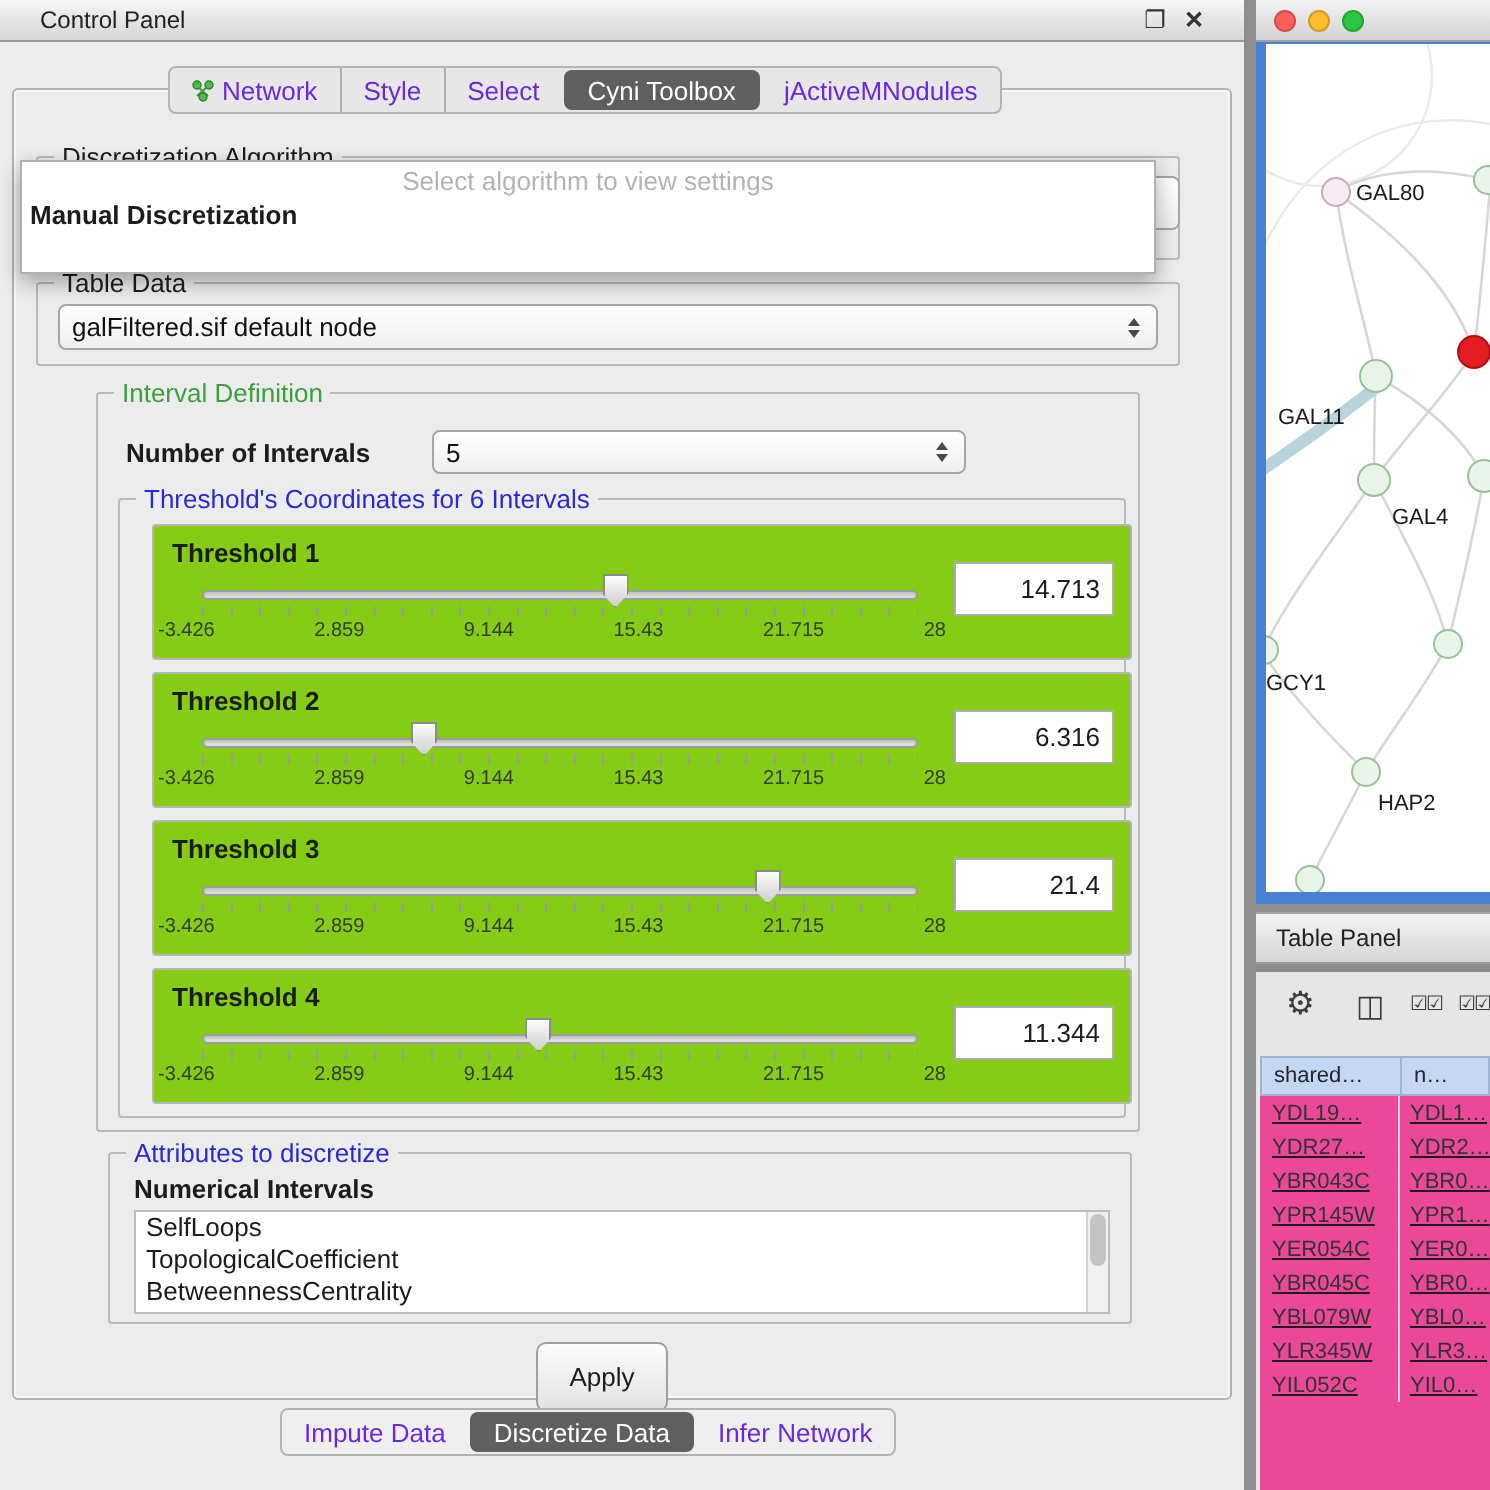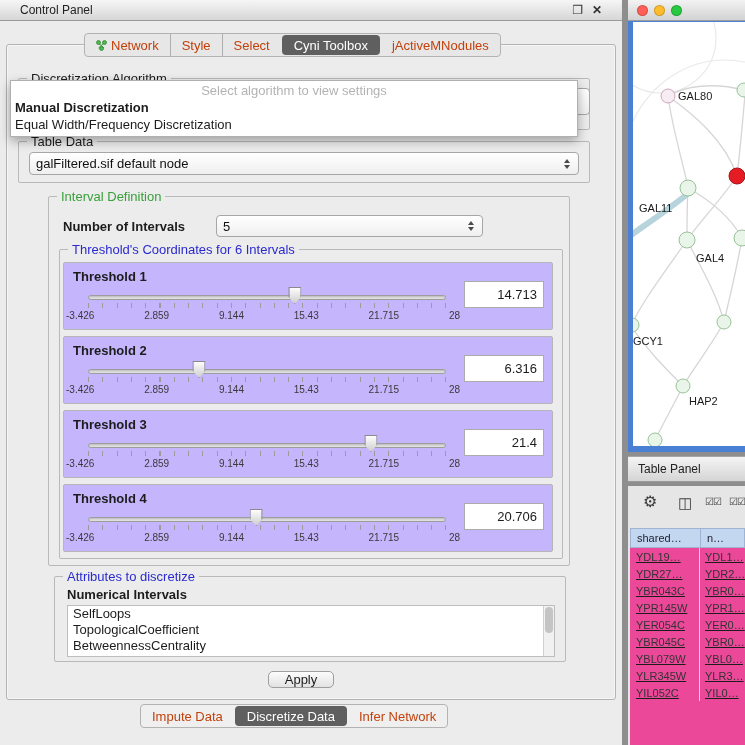--- a/index.html
+++ b/index.html
@@ -27,21 +27,21 @@
   .win-controls .x { font-weight:bold; }
 
   
   .tab-strip {
     display:flex; align-items:stretch;
     border:1px solid #b3b3b3; border-radius:4px;
     background:#e7e7e7; height:24px; z-index:5;
   }
   .tab {
     display:flex; align-items:center; gap:4px;
-    padding:0 11px; font-size:13px; color:#c2410c; cursor:default;
+    padding:0 11px; font-size:13px; color:#6d28d9; cursor:default;
     white-space:nowrap;
   }
   .tab:not(:first-child) { border-left:1px solid #aeaeae; }
   .tab.active {
     background:var(--active-tab-bg,#5f5f5f); color:#fff;
     border-radius:4px; margin:1px; border-left:none; padding:0 12px;
   }
   .tab.active + .tab { border-left:none; }
   .top-tabs { left:84px; top:33px; }
   .bottom-tabs { left:140px; top:704px; background:#efefef; }
@@ -86,22 +86,22 @@
     background:#ffffff; border:1px solid #b0b0b0;
     box-shadow:0 4px 10px rgba(0,0,0,0.32);
     z-index:10; padding-top:2px;
   }
   .algo-placeholder { text-align:center; color:#b3b3b3; font-size:13px; line-height:16px; }
   .algo-option { font-size:13px; line-height:17px; padding-left:4px; cursor:default; }
   .algo-option.bold { font-weight:bold; }
 
   
   .threshold-box {
-    position:absolute; left:3px; width:490px; height:68px;
-    border:1px solid #b6b6b6; background:#c4b5fd; border-radius:2px;
+    position:absolute; left:16px; width:490px; height:68px;
+    border:1px solid #b6b6b6; background:#84cc16; border-radius:2px;
   }
   .t-label { position:absolute; left:9px; top:6px; font-weight:bold; font-size:13px; }
   .slider-area { position:absolute; left:24px; top:30px; width:358px; height:16px; }
   .slider-track {
     position:absolute; left:0; right:0; top:2px; height:5px;
     background:#e2e2e2; border:1px solid #9d9d9d; border-radius:3px;
     box-shadow:inset 0 1px 2px rgba(0,0,0,0.18);
   }
   .ticks {
     position:absolute; left:0; right:0; top:10px; height:5px;
@@ -134,21 +134,21 @@
     background:#fff; border:1px solid #bdbdbd; overflow:hidden;
   }
   .attr-item { font-size:13px; line-height:16px; padding-left:5px; white-space:nowrap; }
   .attr-scrollbar {
     position:absolute; right:0; top:0; bottom:0; width:11px;
     background:#f1f1f1; border-left:1px solid #d2d2d2;
   }
   .attr-scroll-thumb { position:absolute; left:1px; right:1px; top:1px; height:26px; background:#c4c4c4; border-radius:5px; }
 
   .apply-btn {
-    left:268px; top:671px; width:66px; height:17px;
+    left:268px; top:671px; width:66px; height:35px;
     background:linear-gradient(#fcfcfc,#e2e2e2);
     border:1px solid #9e9e9e; border-radius:5px;
     display:flex; align-items:center; justify-content:center;
     font-size:13px; cursor:default;text-align:center;
   }
 
   
   .net-window { left:628px; top:0; width:117px; height:452px; }
   .net-titlebar {
     position:absolute; left:0; top:0; right:0; height:21px;
@@ -241,21 +241,20 @@
   </div>
 
   <div class="group" style="left:18px; top:78px; width:572px; height:52px;">
     <span class="group-title">Discretization Algorithm</span>
   </div>
   <div class="abs combo-fragment"></div>
 
   <div class="abs algo-popup">
     <div class="algo-placeholder">Select algorithm to view settings</div>
     <div class="algo-option bold">Manual Discretization</div>
-    <div class="algo-option">Equal Width/Frequency Discretization</div>
   </div>
 
   <div class="group" style="left:18px; top:141px; width:572px; height:42px;">
     <span class="group-title">Table Data</span>
     <div class="combo" style="left:10px; top:10px; right:10px; height:23px;">
       <span>galFiltered.sif default node</span>
       <span class="stepper">
           <i class="up"></i>
           <i class="down"></i>
         </span>
@@ -339,21 +338,21 @@
           <div class="slider-thumb" style="left: 46.9993%;"></div>
         </div>
         <div class="scale-row">
             <span>-3.426</span>
             <span>2.859</span>
             <span>9.144</span>
             <span>15.43</span>
             <span>21.715</span>
             <span>28</span>
           </div>
-        <div class="value-box">20.706</div>
+        <div class="value-box">11.344</div>
       </div>
     </div>
   </div>
 
   <div class="group" style="left:54px; top:576px; width:512px; height:86px;">
     <span class="group-title gt-blue">Attributes to discretize</span>
     <span class="attr-label">Numerical Intervals</span>
     <div class="attr-list">
       <div>
           <div class="attr-item">SelfLoops</div>

